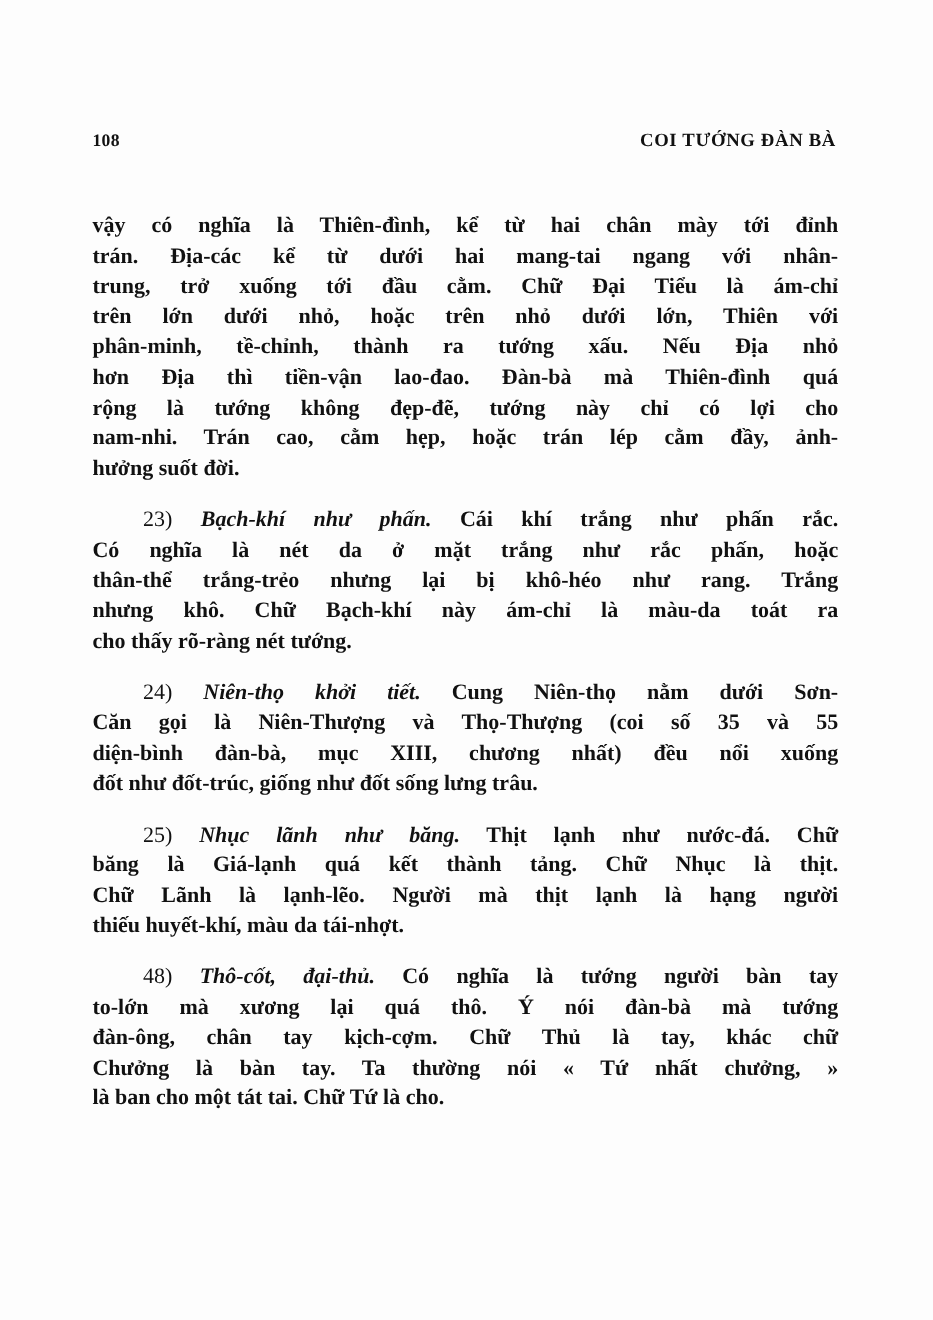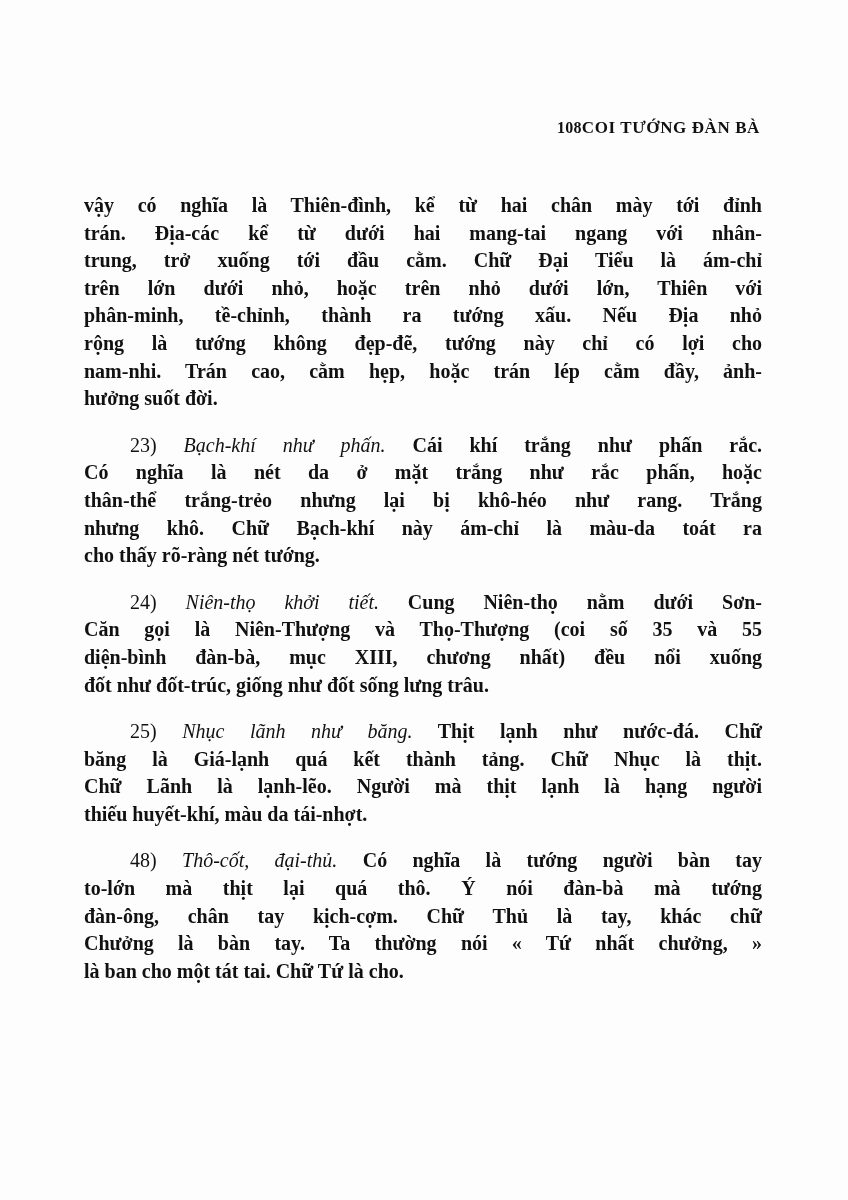--- a/index.html
+++ b/index.html
@@ -3,55 +3,56 @@
 <meta charset="utf-8">
 <style>
   html, body { margin: 0; padding: 0; }
   body {
     width: 848px; height: 1200px; background: #fdfdfd; position: relative; overflow: hidden;
     font-family: "Liberation Serif", "DejaVu Serif", serif; color: #111;
   }
   .page { position: absolute; left: 0; top: 0; width: 848px; height: 1200px; }
   .header {
     position: absolute; left: 84px; top: 118px; width: 676px; height: 30px;
-    display: flex; justify-content: flex-end; align-items: baseline;
+    display: flex; justify-content: space-between; align-items: baseline;
     font-weight: bold; font-size: 17px; letter-spacing: 0.3px;
   }
   .page-number { font-size: 16px; }
   .running-title { font-size: 17px; letter-spacing: 0.6px; }
   .body-text {
     position: absolute; left: 84px; top: 192px; width: 678px;
     font-size: 20px; line-height: 27.6px; font-weight: bold;
     text-align: justify; text-align-last: auto;
   }
   .para { margin: 0; }
   .para + .para { margin-top: 19px; }
   .para .line { display: block; text-align: justify; text-align-last: justify; white-space: nowrap; }
   .para .line.last { text-align-last: left; }
-  .entry-title { font-style: italic; font-weight: normal; }
+  .entry-title { font-style: italic; font-weight: bold; }
   .entry-num { font-weight: normal; }
 </style>
 </head>
 <body>
 
 <div class="page">
 
   <div class="header">
     <span class="page-number">108</span>
     <span class="running-title">COI TƯỚNG ĐÀN BÀ</span>
   </div>
 
   <div class="body-text">
 
     <p class="para">
       <span class="line">vậy có nghĩa là Thiên-đình, kể từ hai chân mày tới đỉnh</span>
       <span class="line">trán. Địa-các kể từ dưới hai mang-tai ngang với nhân-</span>
       <span class="line">trung, trở xuống tới đầu cằm. Chữ Đại Tiểu là ám-chỉ</span>
       <span class="line">trên lớn dưới nhỏ, hoặc trên nhỏ dưới lớn, Thiên với</span>
       <span class="line">phân-minh, tề-chỉnh, thành ra tướng xấu. Nếu Địa nhỏ</span>
+      <span class="line">hơn Địa thì tiền-vận lao-đao. Đàn-bà mà Thiên-đình quá</span>
       <span class="line">rộng là tướng không đẹp-đẽ, tướng này chỉ có lợi cho</span>
       <span class="line">nam-nhi. Trán cao, cằm hẹp, hoặc trán lép cằm đầy, ảnh-</span>
       <span class="line last">hưởng suốt đời.</span>
     </p>
 
     <p class="para">
       <span class="line" style="text-indent:46px"><span class="entry-num">23)</span> <span class="entry-title">Bạch-khí như phấn.</span> <span>Cái khí trắng như phấn rắc.</span></span>
       <span class="line">Có nghĩa là nét da ở mặt trắng như rắc phấn, hoặc</span>
       <span class="line">thân-thể trắng-trẻo nhưng lại bị khô-héo như rang. Trắng</span>
       <span class="line">nhưng khô. Chữ Bạch-khí này ám-chỉ là màu-da toát ra</span>
@@ -67,20 +68,20 @@
 
     <p class="para">
       <span class="line" style="text-indent:46px"><span class="entry-num">25)</span> <span class="entry-title">Nhục lãnh như băng.</span> <span>Thịt lạnh như nước-đá. Chữ</span></span>
       <span class="line">băng là Giá-lạnh quá kết thành tảng. Chữ Nhục là thịt.</span>
       <span class="line">Chữ Lãnh là lạnh-lẽo. Người mà thịt lạnh là hạng người</span>
       <span class="line last">thiếu huyết-khí, màu da tái-nhợt.</span>
     </p>
 
     <p class="para">
       <span class="line" style="text-indent:46px"><span class="entry-num">48)</span> <span class="entry-title">Thô-cốt, đại-thủ.</span> <span>Có nghĩa là tướng người bàn tay</span></span>
-      <span class="line">to-lớn mà thịt lại quá thô. Ý nói đàn-bà mà tướng</span>
+      <span class="line">to-lớn mà xương lại quá thô. Ý nói đàn-bà mà tướng</span>
       <span class="line">đàn-ông, chân tay kịch-cợm. Chữ Thủ là tay, khác chữ</span>
       <span class="line">Chưởng là bàn tay. Ta thường nói « Tứ nhất chưởng, »</span>
       <span class="line last">là ban cho một tát tai. Chữ Tứ là cho.</span>
     </p>
 
   </div>
 </div>
 
 </body></html>

